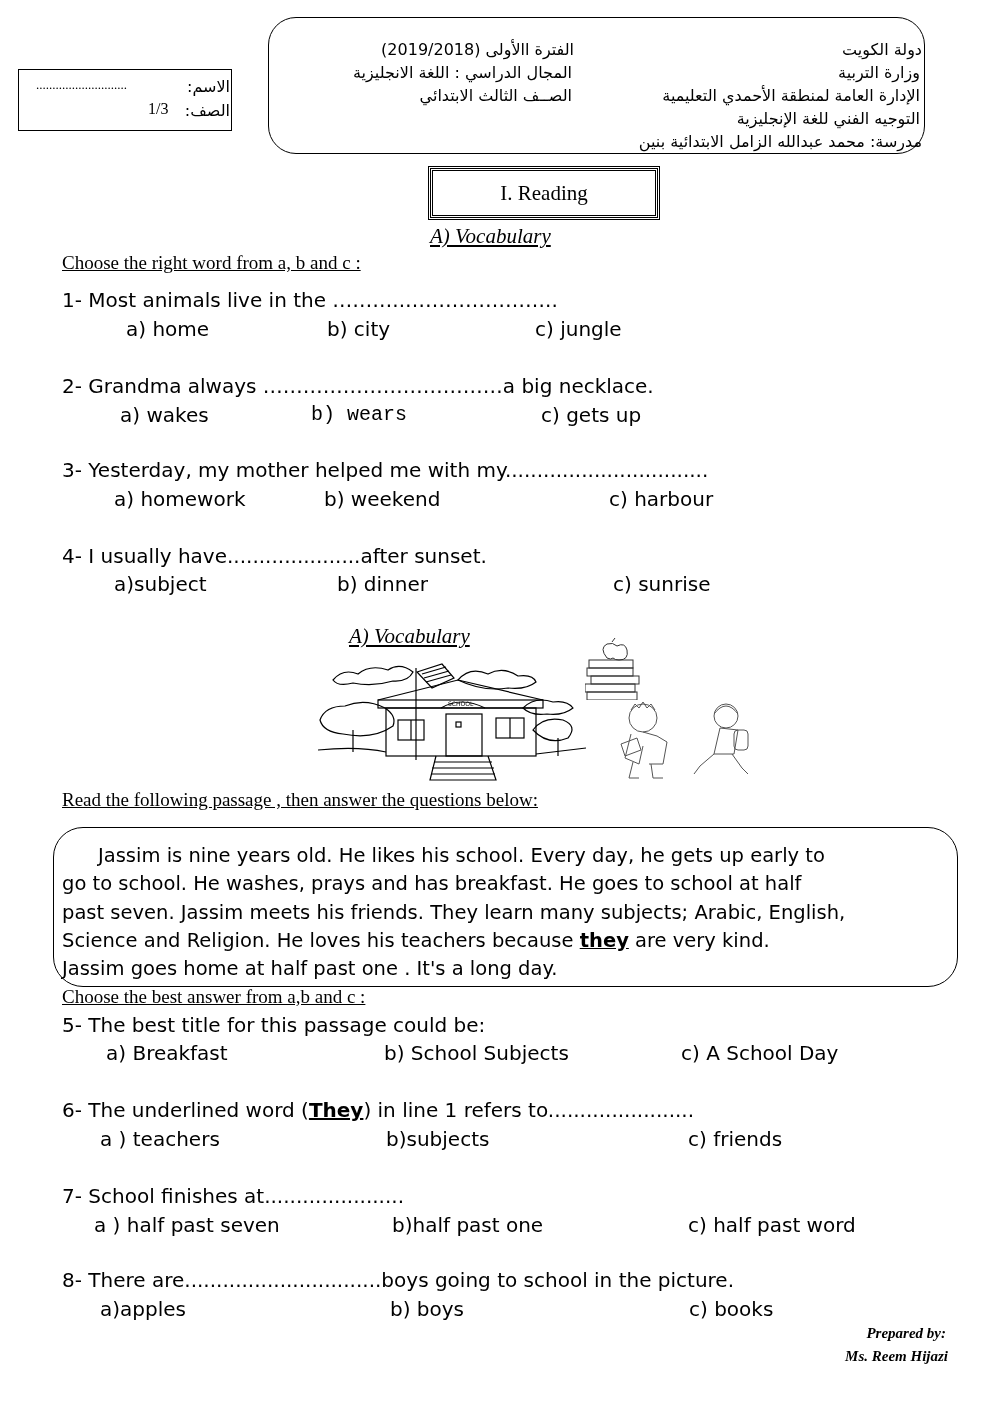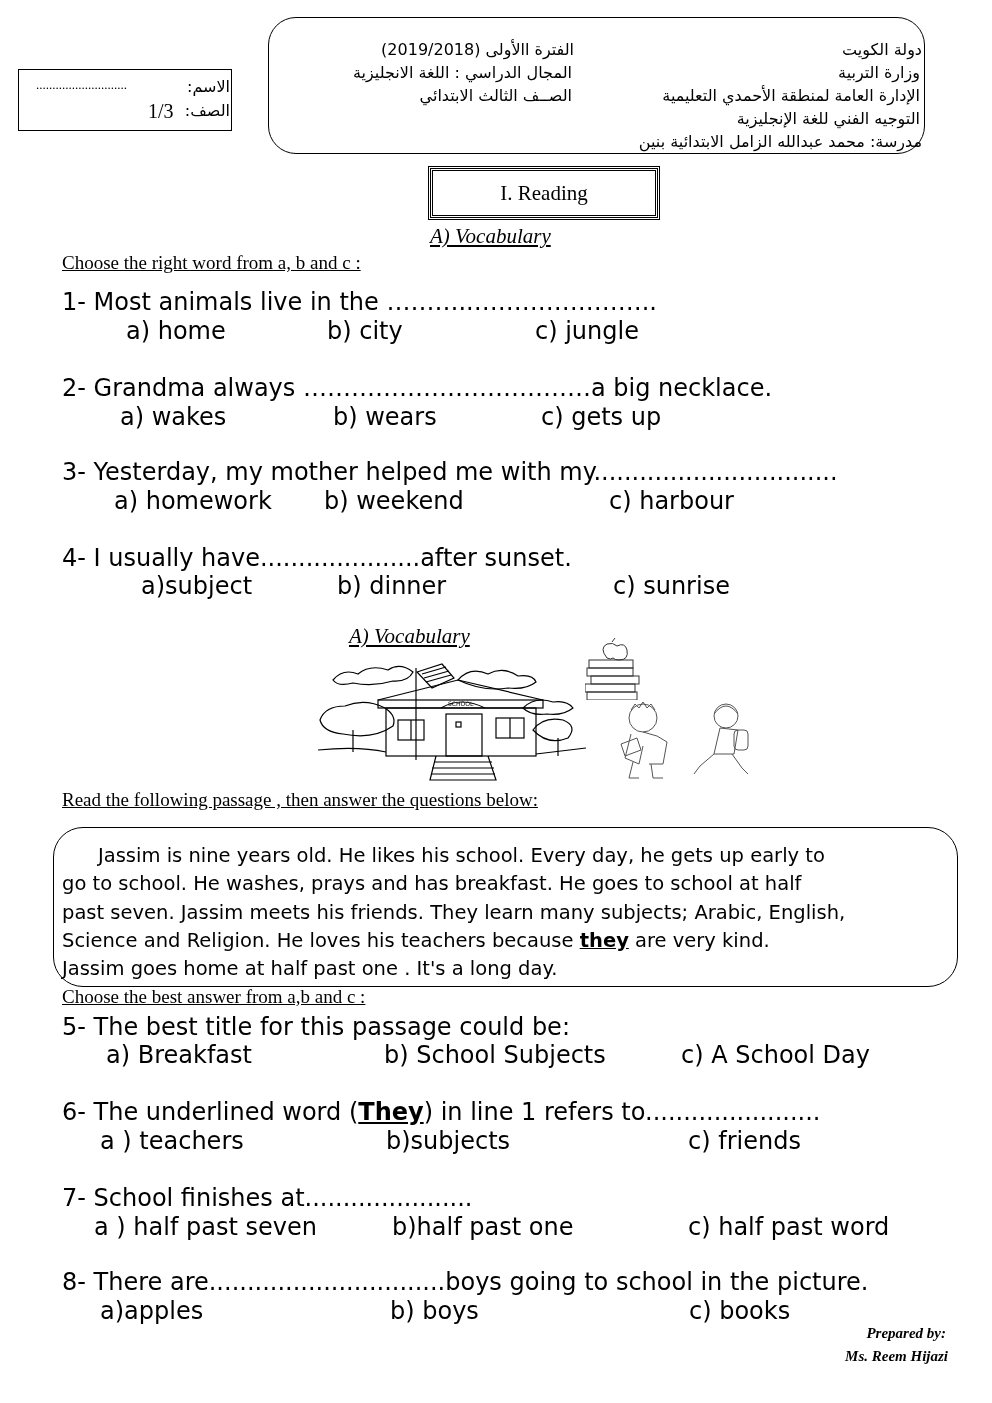--- a/index.html
+++ b/index.html
@@ -1,20 +1,20 @@
 <!DOCTYPE html>
 <html><head>
 <meta charset="utf-8">
 <style>
   html, body { margin: 0; padding: 0; background: #fff; }
   body { width: 992px; height: 1403px; position: relative; overflow: hidden; color: #000; }
   .abs { position: absolute; }
   .ar { font-family: "DejaVu Sans", sans-serif; font-size: 16px; direction: rtl; white-space: nowrap; }
   .serif { font-family: "Liberation Serif", serif; }
-  .q { font-family: "DejaVu Sans", sans-serif; font-size: 24px; font-weight: normal; letter-spacing: 0px; white-space: nowrap; }
+  .q { font-family: "DejaVu Sans", sans-serif; font-size: 20px; font-weight: normal; letter-spacing: 0px; white-space: nowrap; }
 
   #header-box { left: 268px; top: 17px; width: 655px; height: 135px; border: 1.5px solid #000; border-radius: 28px; }
   #name-box { left: 18px; top: 69px; width: 212px; height: 60px; border: 1.5px solid #000; }
 
   #reading-box { left: 430px; top: 168px; width: 222px; height: 44px; border: 3px double #000; outline: 1px solid #000; outline-offset: 1px; }
   #reading-box span { display:block; text-align:center; line-height: 44px; font-size: 21px; }
 
   .sec-title { font-family: "Liberation Serif", serif; font-style: italic; font-size: 21px; text-decoration: underline; }
   .instr { font-family: "Liberation Serif", serif; font-size: 19px; text-decoration: underline; white-space: nowrap; }
 
@@ -35,46 +35,46 @@
 <div class="abs ar" style="right:70px; top:132px;">مدرسة: محمد عبدالله الزامل الابتدائية بنين</div>
 
 <div class="abs ar" style="right:418px; top:40px;">الفترة االأولى (2019/2018)</div>
 <div class="abs ar" style="right:420px; top:63px;">المجال الدراسي : اللغة الانجليزية</div>
 <div class="abs ar" style="right:420px; top:86px;">الصــف الثالث الابتدائي</div>
 
 <div id="name-box" class="abs"></div>
 <div class="abs ar" style="right:762px; top:77px;">الاسم:</div>
 <div class="abs" style="left:36px; top:77px; font-family:'Liberation Serif',serif; font-size:13px;">............................</div>
 <div class="abs ar" style="right:762px; top:101px;">الصف:</div>
-<div class="abs serif" style="left:148px; top:100px; font-size:20px;">1/3</div>
+<div class="abs serif" style="left:148px; top:100px; font-size:16px;">1/3</div>
 
 <div id="reading-box" class="abs">
   <span class="serif">I. Reading</span>
 </div>
 
 <div class="abs sec-title" style="left:430px; top:224px;">A) Vocabulary</div>
 <div class="abs instr" style="left:62px; top:252px;">Choose the right word from a, b and c :</div>
 
 <div class="abs q" style="left:62px; top:288px;">1-   Most animals live in the   ………..…………………..</div>
 <div class="abs q" style="left:126px; top:317px;">a) home</div>
 <div class="abs q" style="left:327px; top:317px;">b) city</div>
 <div class="abs q" style="left:535px; top:317px;">c)  jungle</div>
 
 <div class="abs q" style="left:62px; top:374px;">2-   Grandma  always   ………………………………a big necklace.</div>
 <div class="abs q" style="left:120px; top:403px;">a) wakes</div>
-<div class="abs q" style="left:333px; top:403px;">b) wears</div>
+<div class="abs q" style="left:311px; top:403px;font-family:Liberation Mono, monospace;">b) wears</div>
 <div class="abs q" style="left:541px; top:403px;">c)   gets up</div>
 
 <div class="abs q" style="left:62px; top:458px;">3-  Yesterday,  my mother helped me with my................................</div>
 <div class="abs q" style="left:114px; top:487px;">a) homework</div>
 <div class="abs q" style="left:324px; top:487px;">b) weekend</div>
 <div class="abs q" style="left:609px; top:487px;text-align:right;">c)   harbour</div>
 
 <div class="abs q" style="left:62px; top:544px;">4- I usually have.....................after sunset.</div>
-<div class="abs q" style="left:114px; top:572px;margin-left:27px;">a)subject</div>
+<div class="abs q" style="left:114px; top:572px;">a)subject</div>
 <div class="abs q" style="left:337px; top:572px;">b) dinner</div>
 <div class="abs q" style="left:613px; top:572px;">c) sunrise</div>
 
 <div class="abs sec-title" style="left:349px; top:624px;">A) Vocabulary</div>
 
 <div class="abs" style="left:318px; top:650px; width:270px; height:135px;">
   <svg width="270" height="135" viewBox="0 0 270 135" fill="none" stroke="#000" stroke-width="1.2">
 
     <path d="M15,30 q10,-12 25,-6 q12,-10 30,-4 q12,-8 25,2 q-5,10 -20,9 q-20,6 -40,2 q-15,4 -20,-3z"></path>
     <path d="M140,30 q12,-14 30,-6 q15,-8 30,2 q15,-2 18,6 q-10,8 -28,6 q-25,4 -50,-8z"></path>

